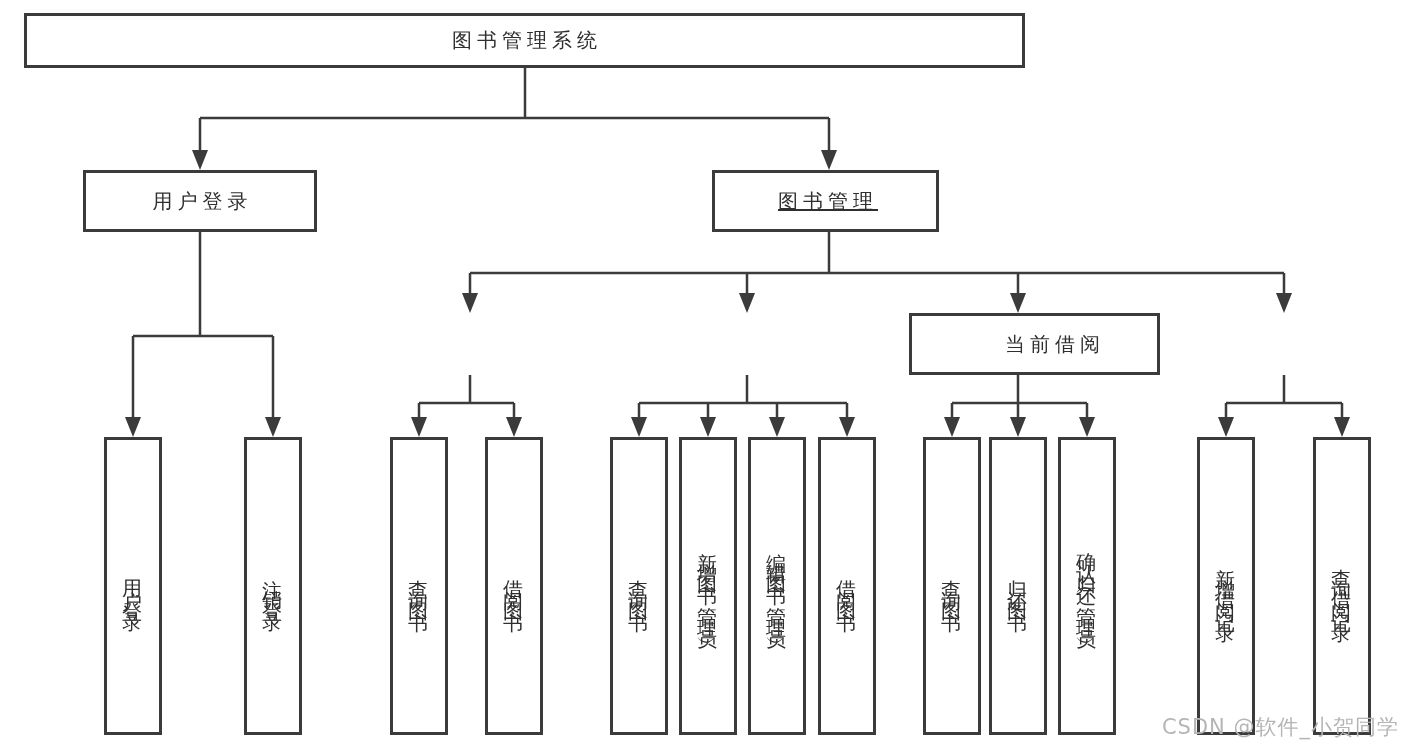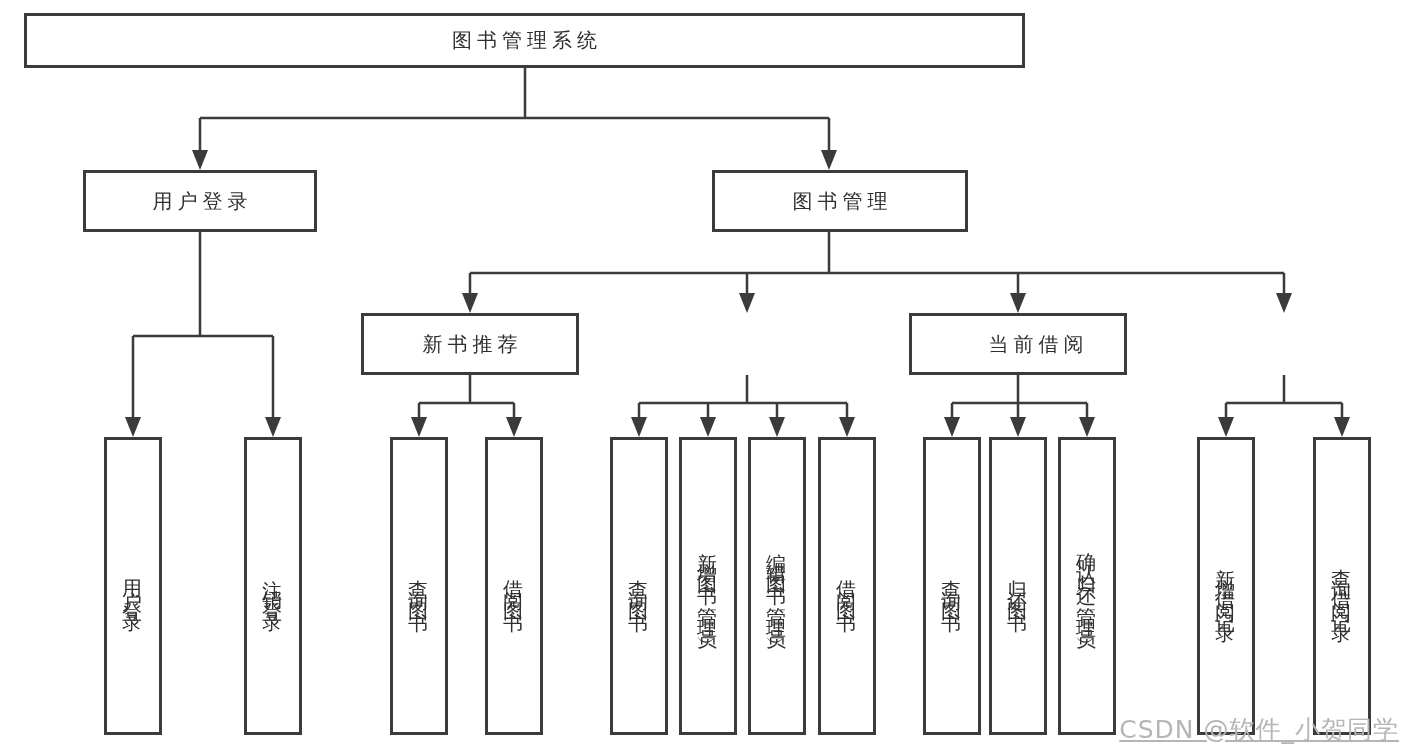--- a/index.html
+++ b/index.html
@@ -53,25 +53,24 @@
     writing-mode: vertical-rl;
     font-size: 20px;
     letter-spacing: 11px;
     color: var(--text);
     white-space: nowrap;
   }
   .watermark {
     position: absolute;
     right: 6px;
     top: 713px;
-    font-size: 25px;
+    font-size: 21px;
     letter-spacing: 1px;
     color: var(--watermark);
     white-space: nowrap;
-    text-decoration: underline;
   }
 </style>
 </head>
 <body>
 
 <div class="canvas">
 
   <svg class="connectors" viewBox="0 0 1405 747" xmlns="http://www.w3.org/2000/svg">
     <path d="
       M525 68 V118
@@ -128,28 +127,25 @@
     <polygon points="1334,417 1350,417 1342,437"></polygon>
   </svg>
 
   <div class="box" style="left:24px; top:13px; width:1001px; height:55px;">
     <span class="hlabel">图书管理系统</span>
   </div>
 
   <div class="box" style="left:83px; top:170px; width:234px; height:62px;">
     <span class="hlabel">用户登录</span>
   </div>
-  <div class="box" style="left:712px; top:170px; width:256px; height:62px;">
+  <div class="box" style="left:712px; top:170px; width:227px; height:62px;text-decoration:underline;">
     <span class="hlabel">图书管理</span>
   </div>
 
-  <div class="box" style="left:361px; top:313px; width:218px; height:62px;">
-    <span class="hlabel">新书推荐</span>
-  </div>
-  <div class="box" style="left:909px; top:313px; width:218px; height:62px;padding-left:36px;">
+  <div class="box" style="left:909px; top:313px; width:251px; height:62px;padding-left:36px;">
     <span class="hlabel">当前借阅</span>
   </div>
 
   <div class="box" style="left:104px; top:437px; width:58px; height:298px;">
     <span class="vtext">用户登录</span>
   </div>
   <div class="box" style="left:244px; top:437px; width:58px; height:298px;">
     <span class="vtext">注销登录</span>
   </div>
 

